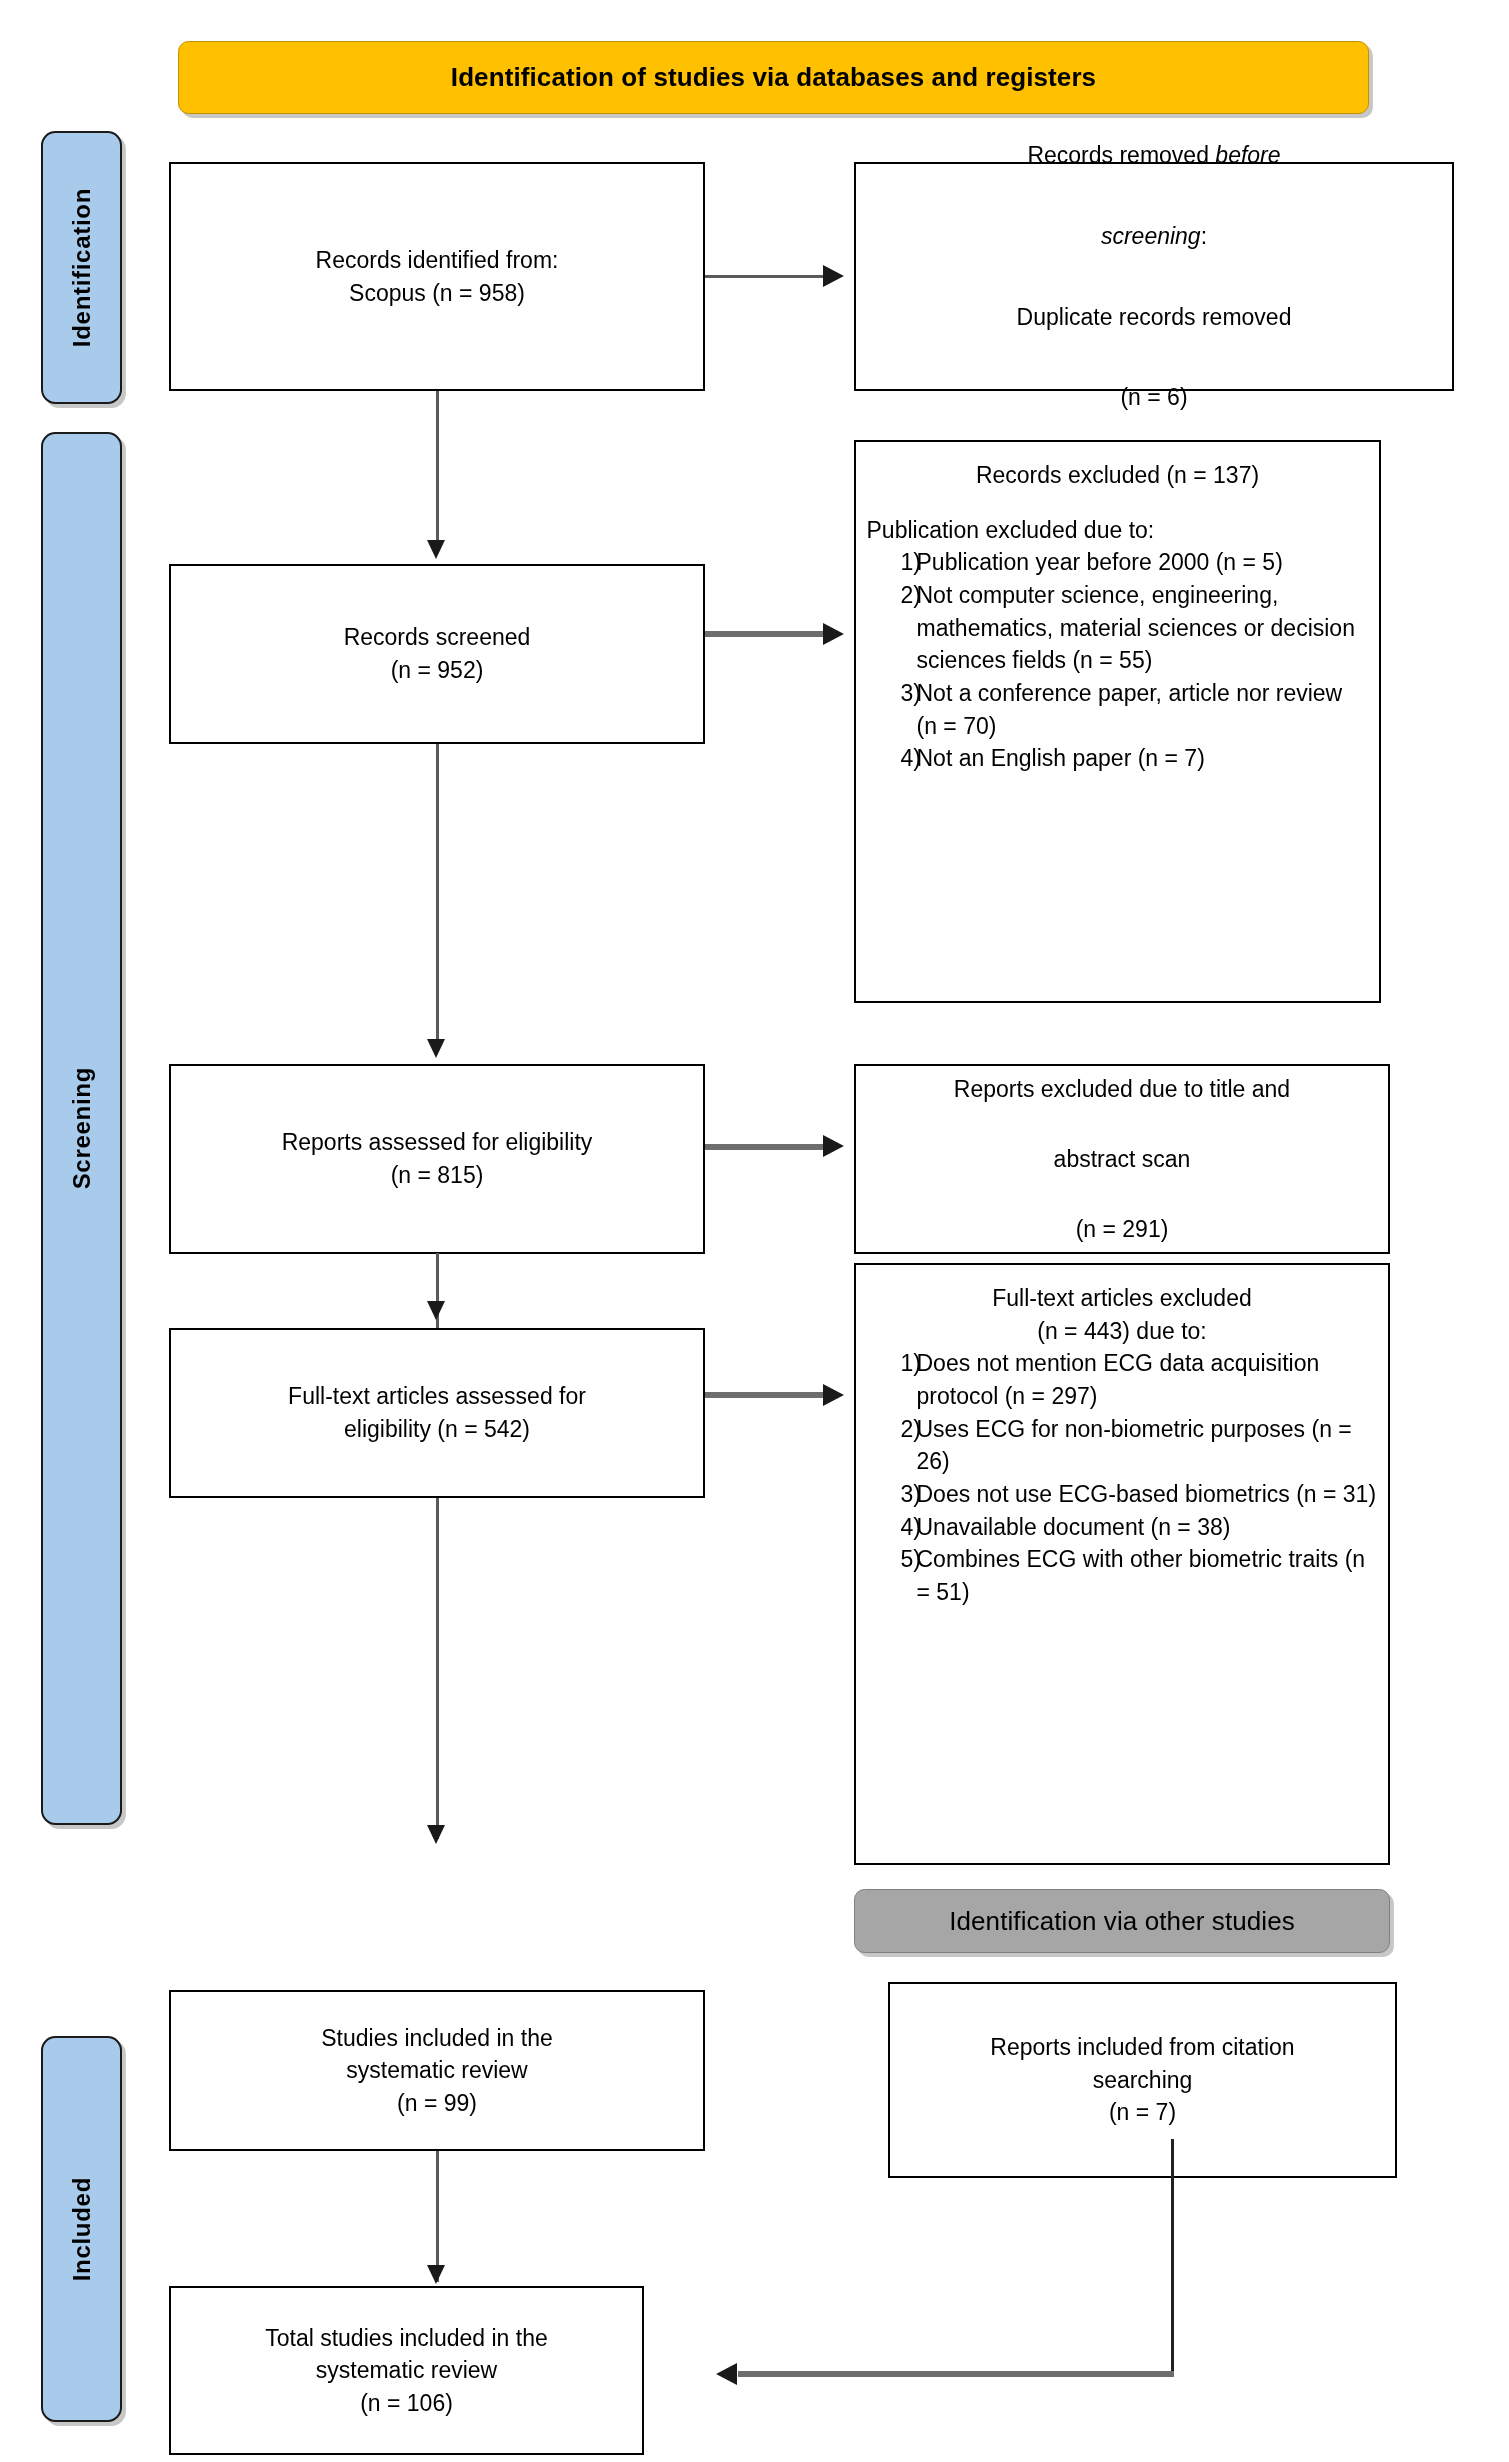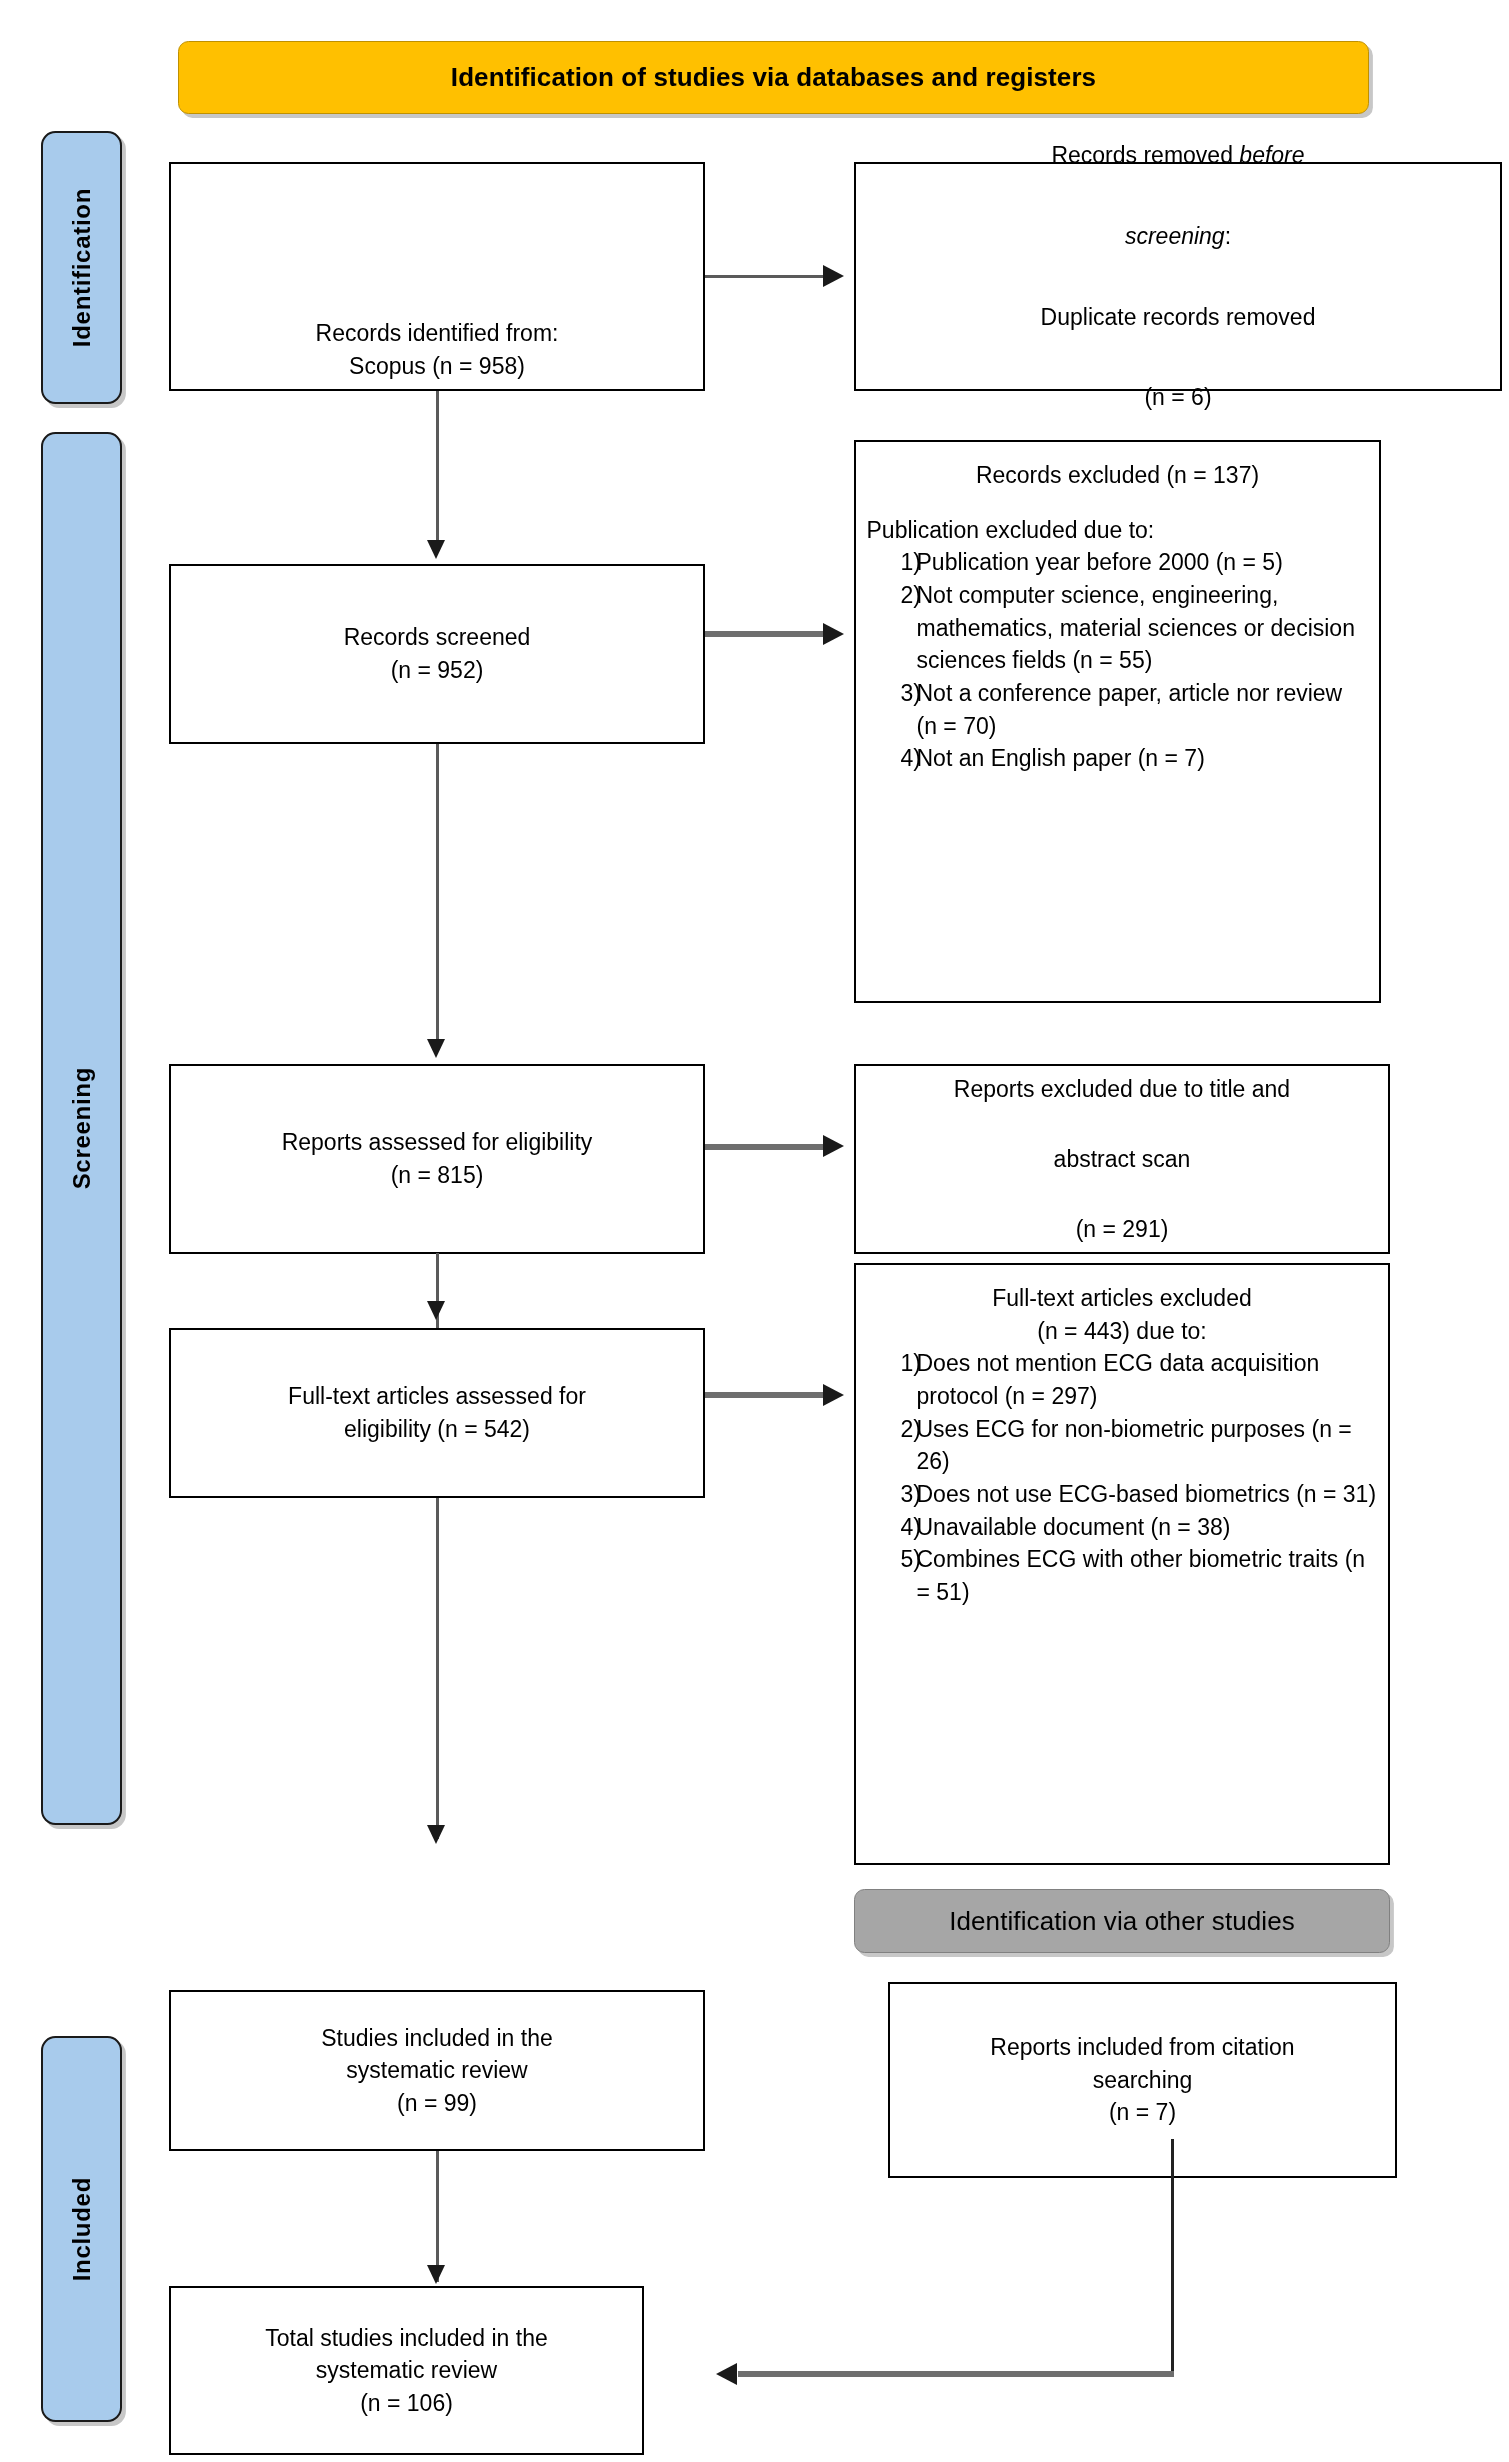--- a/index.html
+++ b/index.html
@@ -163,29 +163,29 @@
   </div>
 
   <div class="stage-pill" style="left:41px; top:432px; width:81px; height:1393px;">
     <span class="stage-text">Screening</span>
   </div>
 
   <div class="stage-pill" style="left:41px; top:2036px; width:81px; height:386px;">
     <span class="stage-text">Included</span>
   </div>
 
-  <div class="box" style="left:169px; top:162px; width:536px; height:229px;justify-content:flex-end;">
+  <div class="box" style="left:169px; top:162px; width:536px; height:229px;">
     <span class="line">Records identified from:</span>
     <span class="line">Scopus (n = 958)</span>
   </div>
 
   <div class="hline" style="left:705px; top:275px; width:120px;"></div>
   <div class="arrow-right" style="left:823px; top:265px;"></div>
 
-  <div class="box" style="left:854px; top:162px; width:648px; height:229px;gap:48px;">
+  <div class="box" style="left:854px; top:162px; width:600px; height:229px;gap:48px;">
     <span class="line">
       <span>Records removed </span><em class="ital">before</em>
     </span>
     <span class="line">
       <em class="ital">screening</em><span>:</span>
     </span>
     <span class="line">Duplicate records removed</span>
     <span class="line">(n = 6)</span>
   </div>
 

